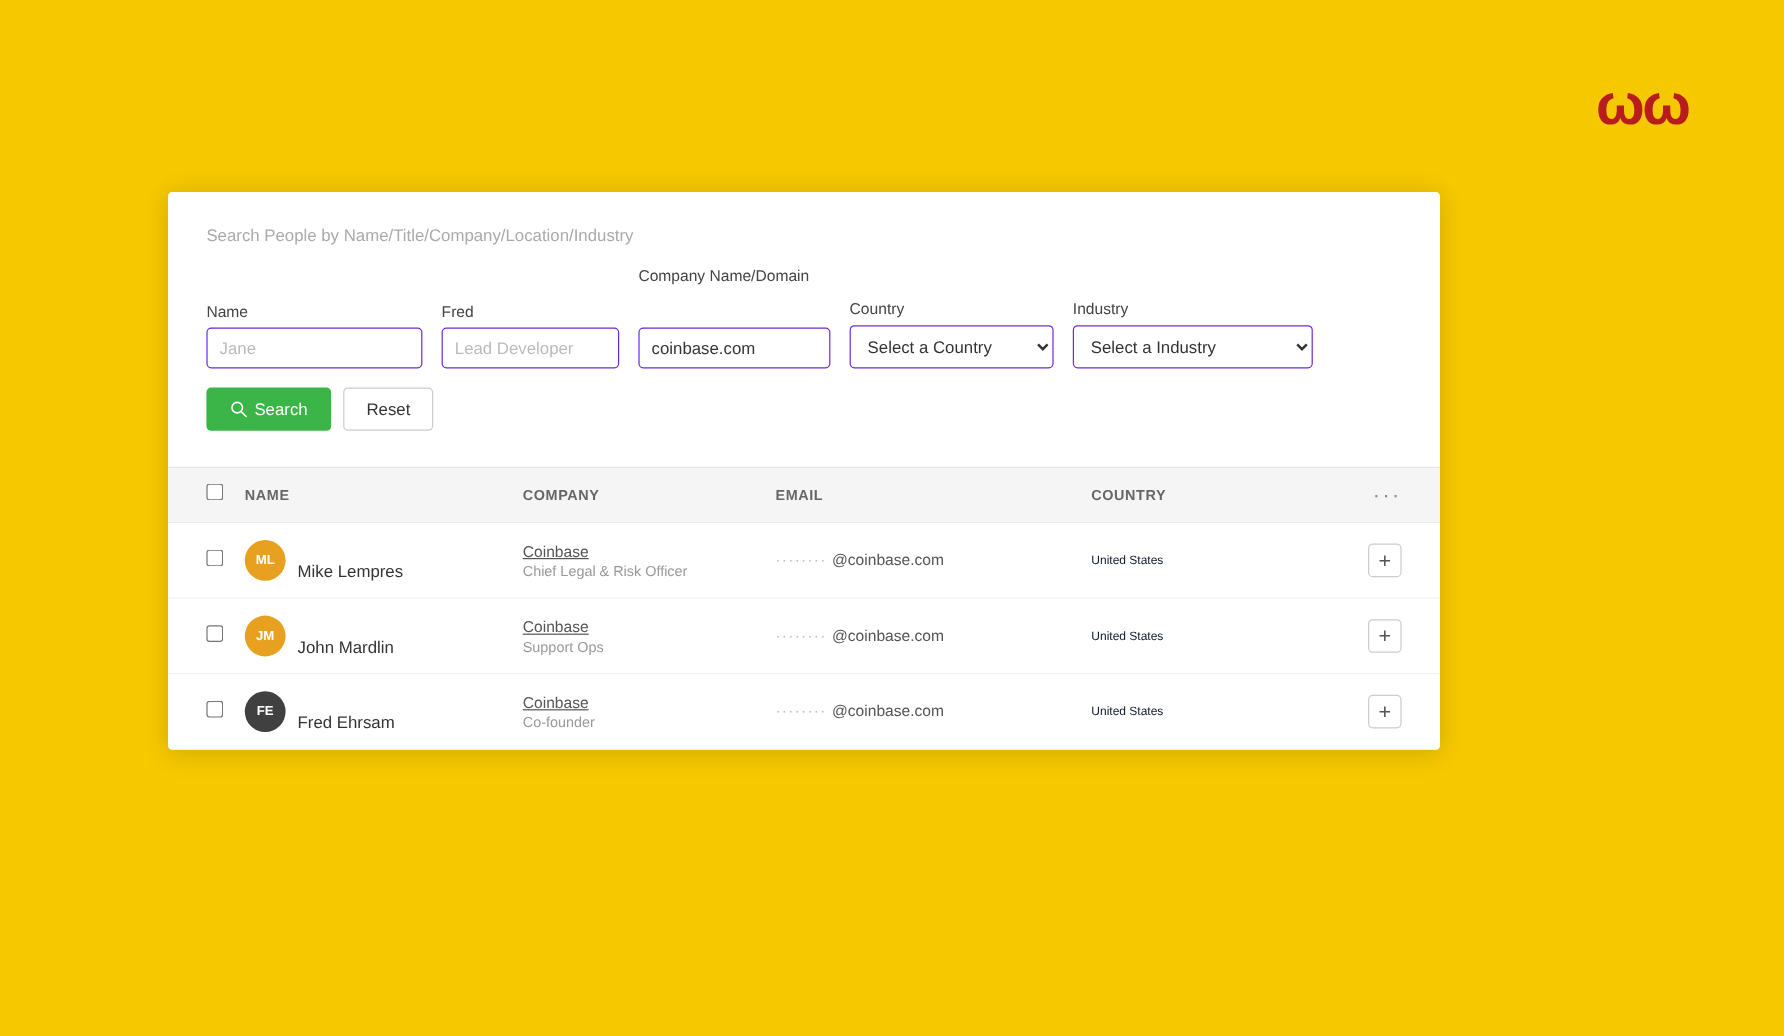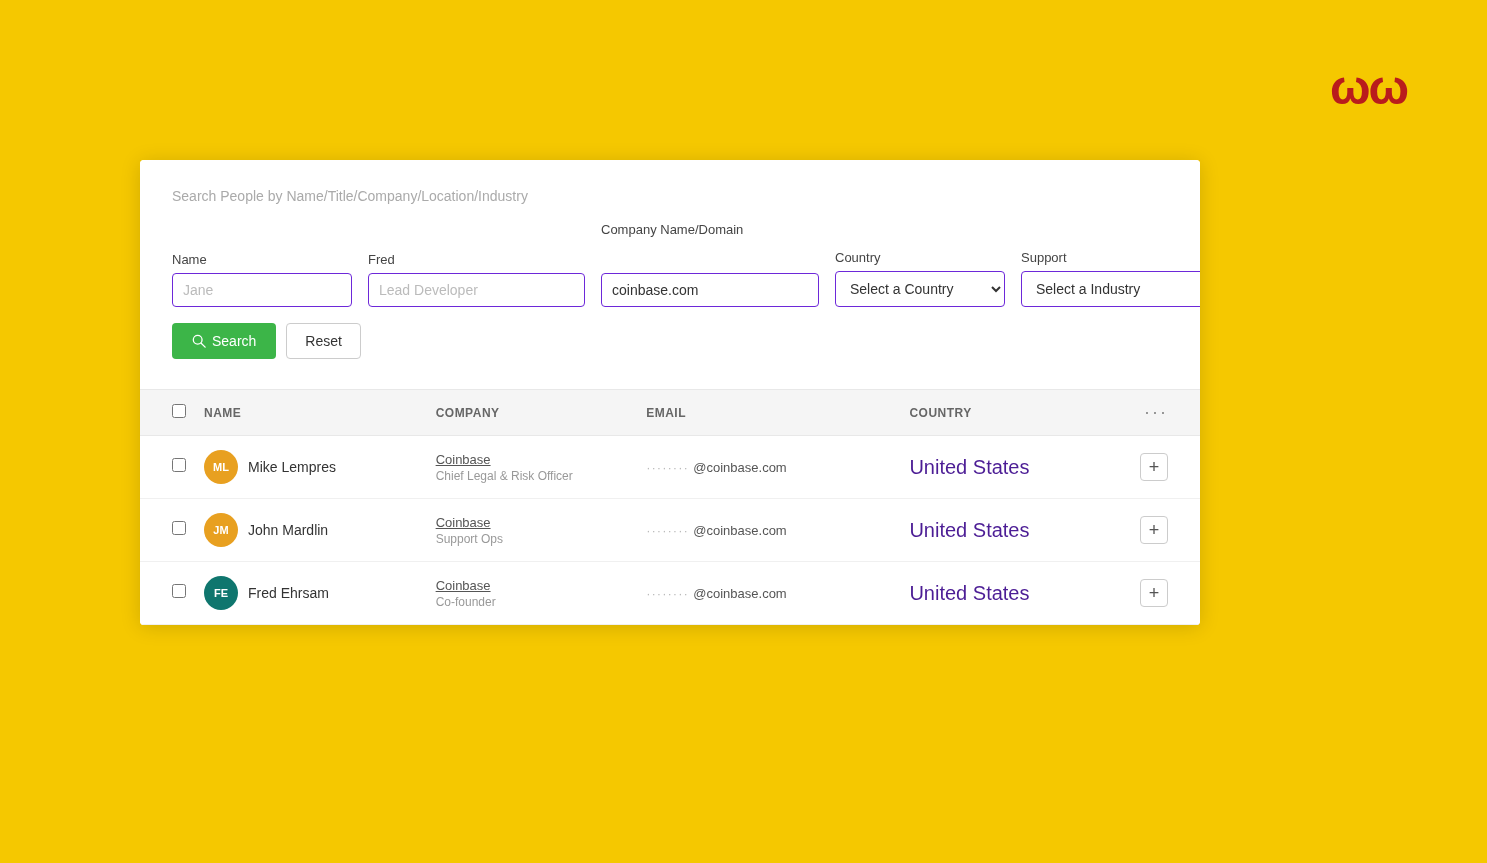--- a/index.html
+++ b/index.html
@@ -68,22 +68,22 @@
       padding: 8px 10px;
       font-size: 14px;
       color: #333;
       outline: none;
       background: #fff;
     }
     .form-group input::placeholder {
       color: #bbb;
     }
     .field-name { width: 180px; }
-    .field-title { width: 217px; }
-    .field-company { width: 218px; margin-top: 30px; }
+    .field-title { width: 148px; }
+    .field-company { width: 160px; margin-top: 30px; }
     .field-country { width: 170px; }
     .field-industry { width: 200px; }
 
     .btn-row {
       display: flex;
       gap: 10px;
       margin-top: 4px;
     }
     .btn-search {
       background: #3cb548;
@@ -126,41 +126,41 @@
     .th-actions { width: 48px; font-size: 18px; color: #888; letter-spacing: 2px; text-align: right; }
 
     .table-row-item {
       display: flex;
       align-items: center;
       padding: 14px 32px;
       border-bottom: 1px solid #f0f0f0;
       background: #fff;
     }
     .row-check { width: 32px; }
-    .row-name { flex: 2.2; display: flex; align-items: center; gap: 10px; }
+    .row-name { flex: 2.2; display: flex; align-items: flex-end; gap: 10px; }
     .row-company { flex: 2; display: flex; flex-direction: column; gap: 2px; }
     .row-email { flex: 2.5; }
-    .row-country { flex: 2; font-size: 20px; color: #4c1d95; }
+    .row-country { flex: 2; font-size: 10px; color: #0f172a; }
     .row-actions { width: 48px; display: flex; justify-content: flex-end; }
 
     .avatar {
       width: 34px;
       height: 34px;
       border-radius: 50%;
       display: flex;
       align-items: center;
       justify-content: center;
       font-size: 11px;
       font-weight: 700;
       color: #fff;
       flex-shrink: 0;
     }
     .avatar-ml { background: #e8a020; }
     .avatar-jm { background: #e8a020; }
-    .avatar-fe { background: #0f766e; }
+    .avatar-fe { background: #404040; }
 
     .person-name {
       font-size: 14px;
       color: #333;
       font-weight: 500;
     }
     .company-link {
       font-size: 13px;
       color: #555;
       text-decoration: underline;
@@ -231,21 +231,21 @@
         <label>Company Name/Domain</label>
         <input type="text" class="field-company" value="coinbase.com" style="">
       </div>
       <div class="form-group">
         <label>Country</label>
         <select class="field-country">
           <option value="">Select a Country</option>
         </select>
       </div>
       <div class="form-group">
-        <label>Support</label>
+        <label>Industry</label>
         <select class="field-industry">
           <option value="">Select a Industry</option>
         </select>
       </div>
     </div>
 
     <div class="btn-row">
       <button class="btn-search">
         <svg class="search-icon-svg" viewBox="0 0 16 16" fill="none">
           <circle cx="6.5" cy="6.5" r="5" stroke="white" stroke-width="1.5"></circle>

